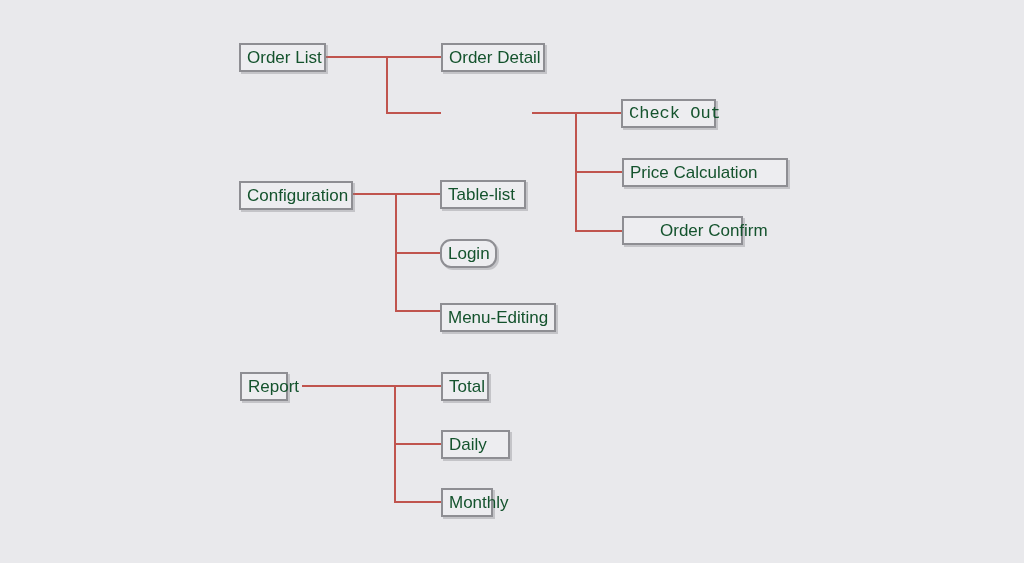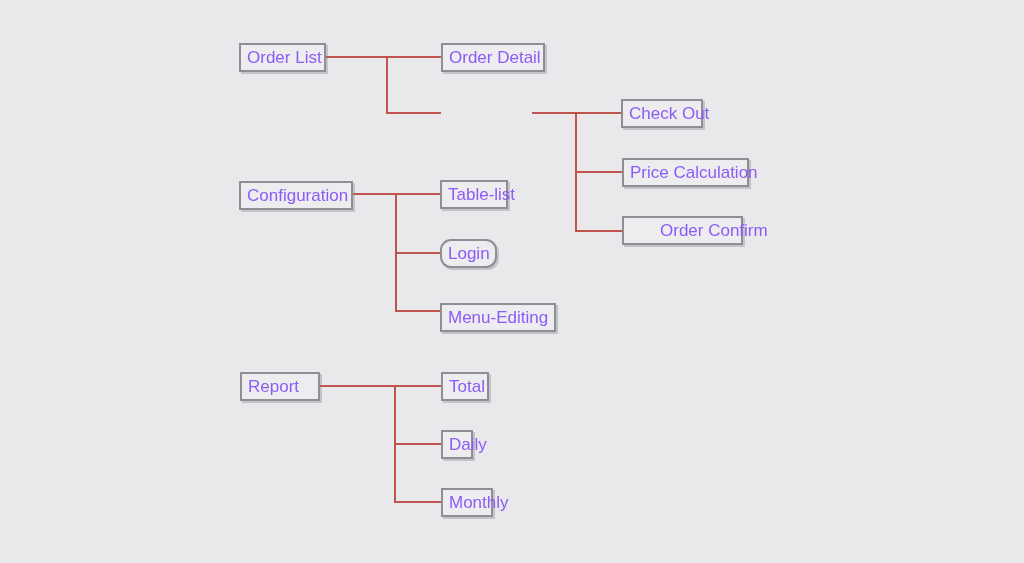--- a/index.html
+++ b/index.html
@@ -9,21 +9,21 @@
     background:#e9e9ec;
     overflow:hidden;
     font-family:"Liberation Sans", sans-serif;
   }
   .node{
     position:absolute;
     box-sizing:border-box;
     height:29px;
     border:2px solid #8e8e93;
     background:#ededf0;
-    color:#8b5cf6;
+    color:#14532d;
     font-size:17px;
     line-height:25px;
     padding:0 6px;
     white-space:nowrap;
     display:flex;
     align-items:center;
     box-shadow:2px 2px 0 rgba(130,130,136,0.35);
     z-index:2;
   }
   .edge{
@@ -31,30 +31,30 @@
     background:#c0544e;
     z-index:1;
   }
   .edge.h{height:2px;}
   .edge.v{width:2px;}
 
   
   #n-order-list{left:239px;top:43px;width:87px;}
   #n-order-detail{left:441px;top:43px;width:104px;}
   #n-edit-order{left:441px;top:99px;width:91px;}
-  #n-check-out{left:621px;top:99px;width:82px;}
-  #n-price-calculation{left:622px;top:158px;width:127px;}
+  #n-check-out{left:621px;top:99px;width:95px;font-family:Liberation Mono, monospace;}
+  #n-price-calculation{left:622px;top:158px;width:166px;}
   #n-order-confirm{left:622px;top:216px;width:121px;padding-left:36px;}
   #n-configuration{left:239px;top:181px;width:114px;}
-  #n-table-list{left:440px;top:180px;width:68px;}
+  #n-table-list{left:440px;top:180px;width:86px;}
   #n-login{left:440px;top:239px;width:57px;border-radius:11px;}
   #n-menu-editing{left:440px;top:296px;width:116px;margin-top:7px;}
-  #n-report{left:240px;top:372px;width:80px;}
+  #n-report{left:240px;top:372px;width:48px;}
   #n-total{left:441px;top:372px;width:48px;}
-  #n-daily{left:441px;top:430px;width:32px;}
+  #n-daily{left:441px;top:430px;width:69px;}
   #n-monthly{left:441px;top:488px;width:52px;}
 
   
   #e1{left:326px;top:56px;width:115px;}
   #e2{left:386px;top:56px;height:58px;}
   #e3{left:386px;top:112px;width:55px;}
   #e4{left:532px;top:112px;width:89px;}
   #e5{left:575px;top:112px;height:120px;}
   #e6{left:575px;top:171px;width:47px;}
   #e7{left:575px;top:230px;width:47px;}

